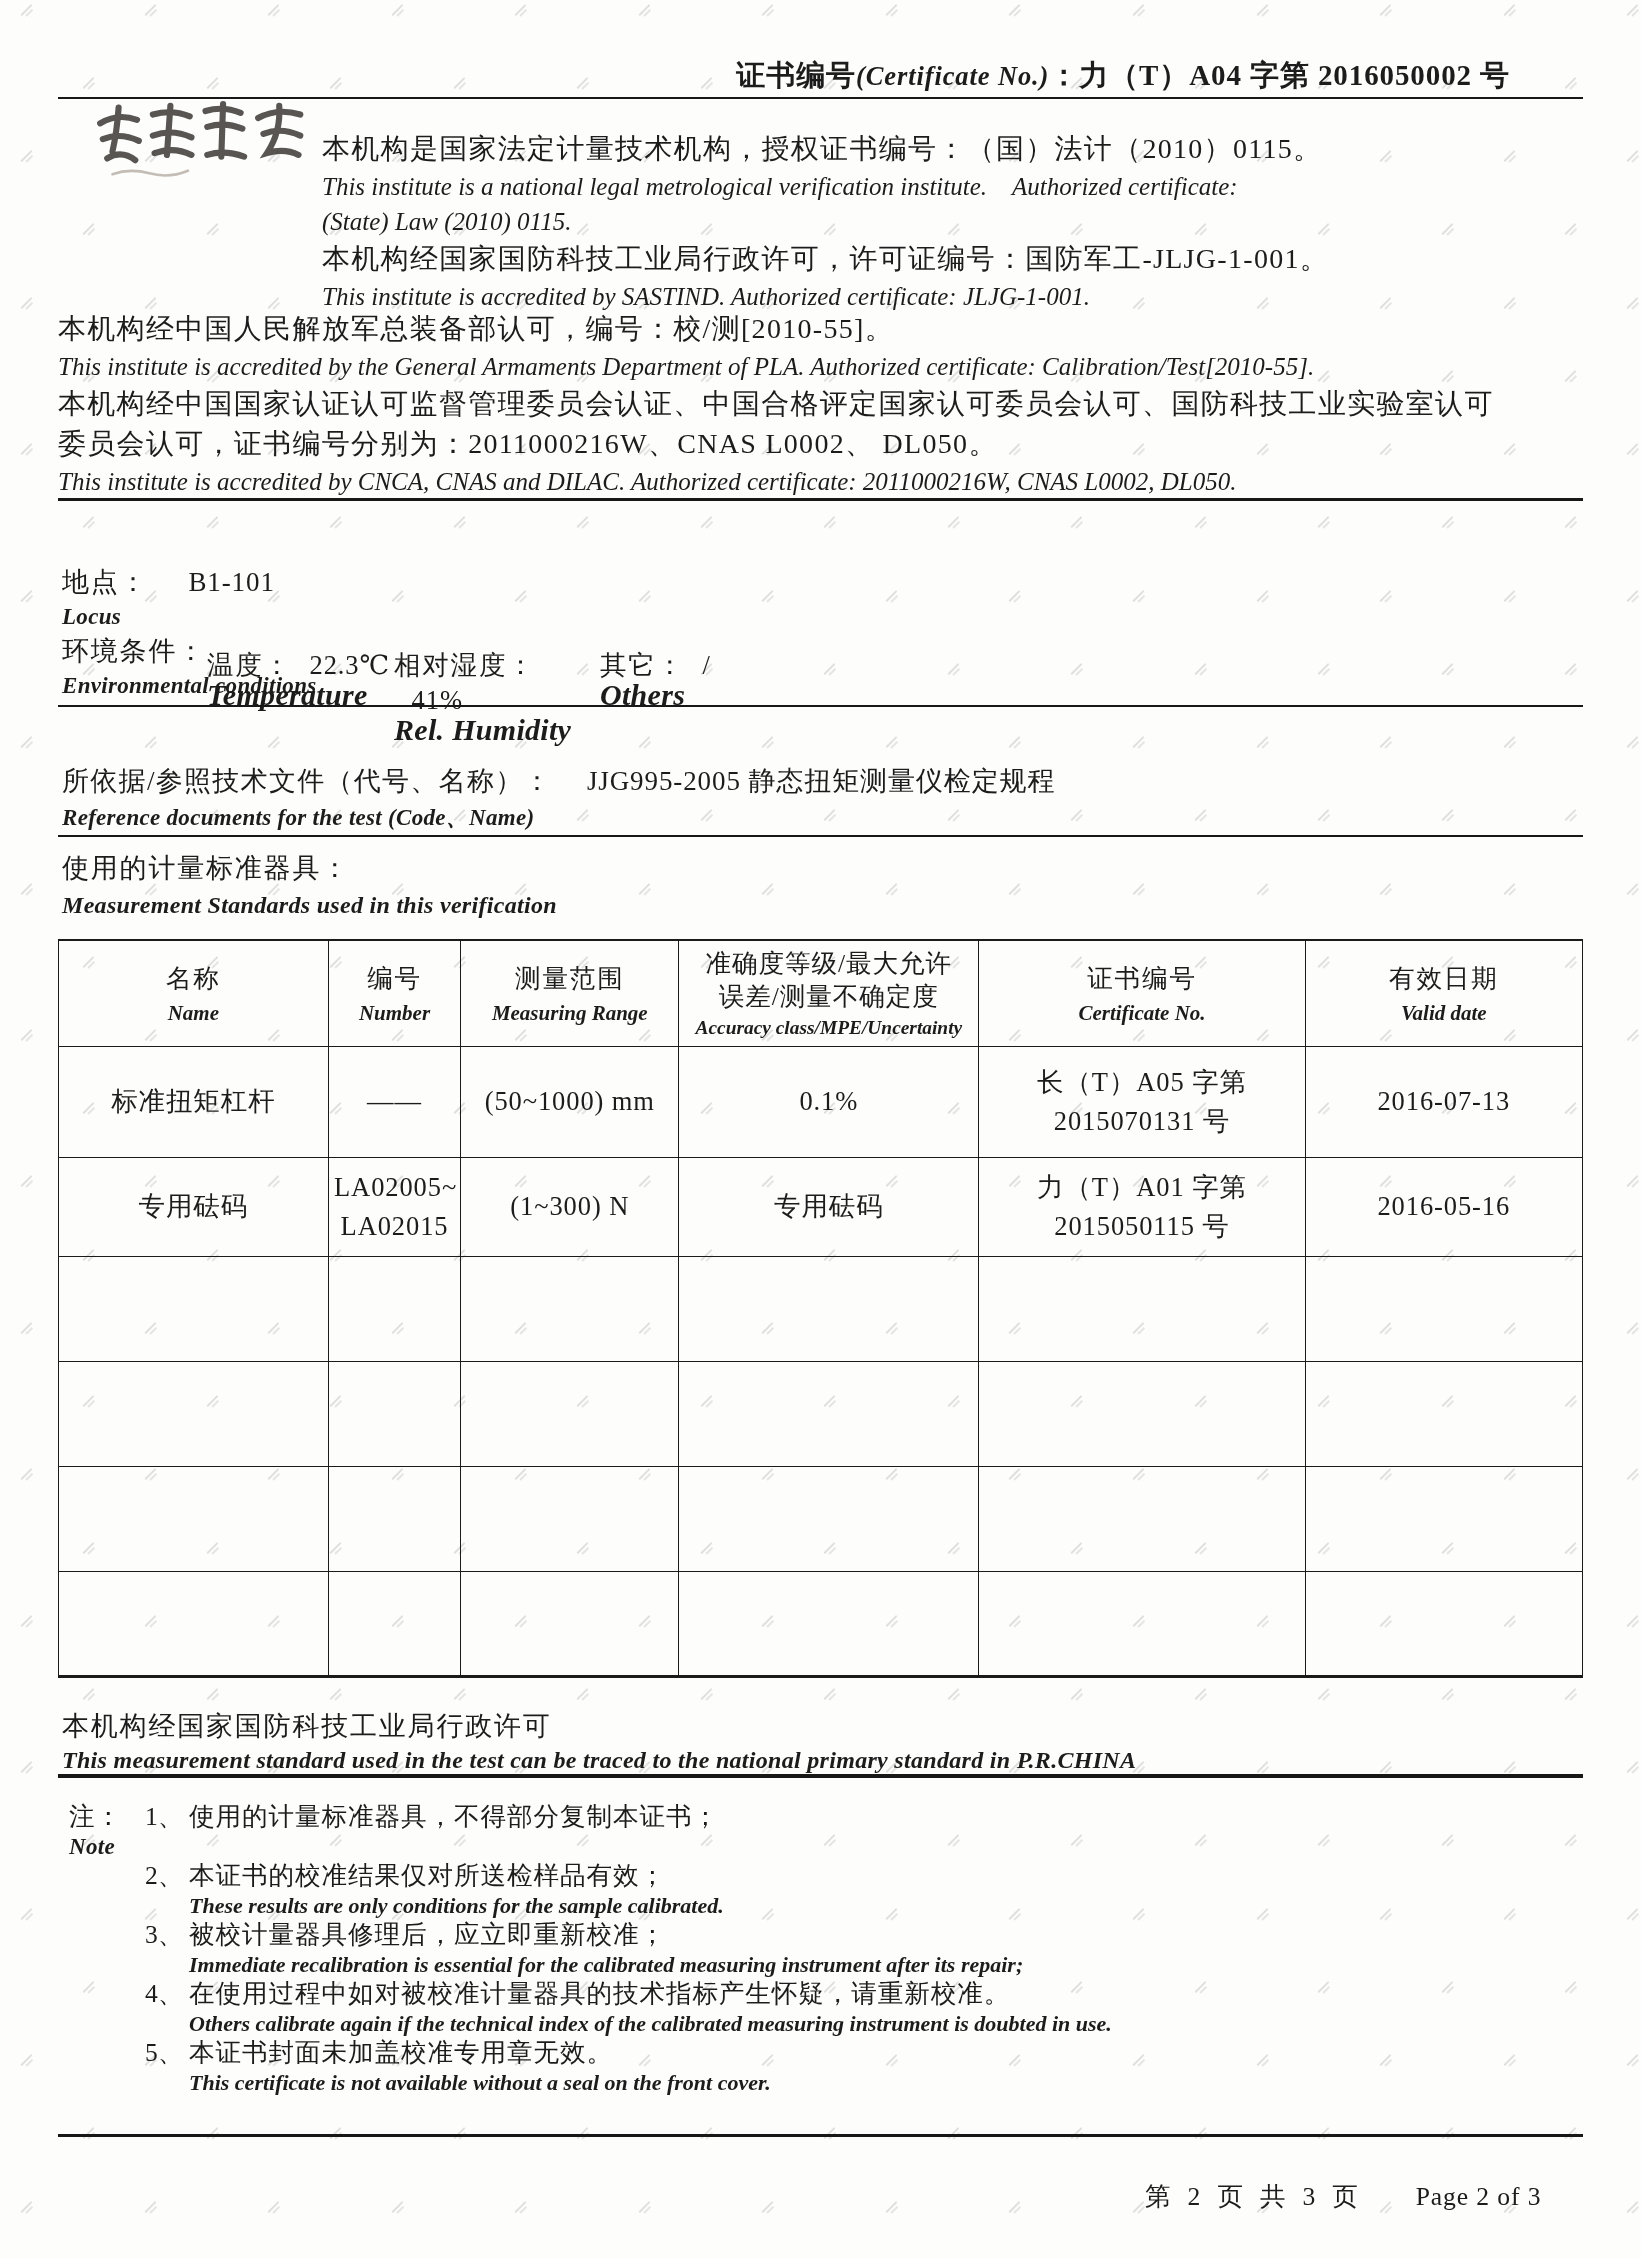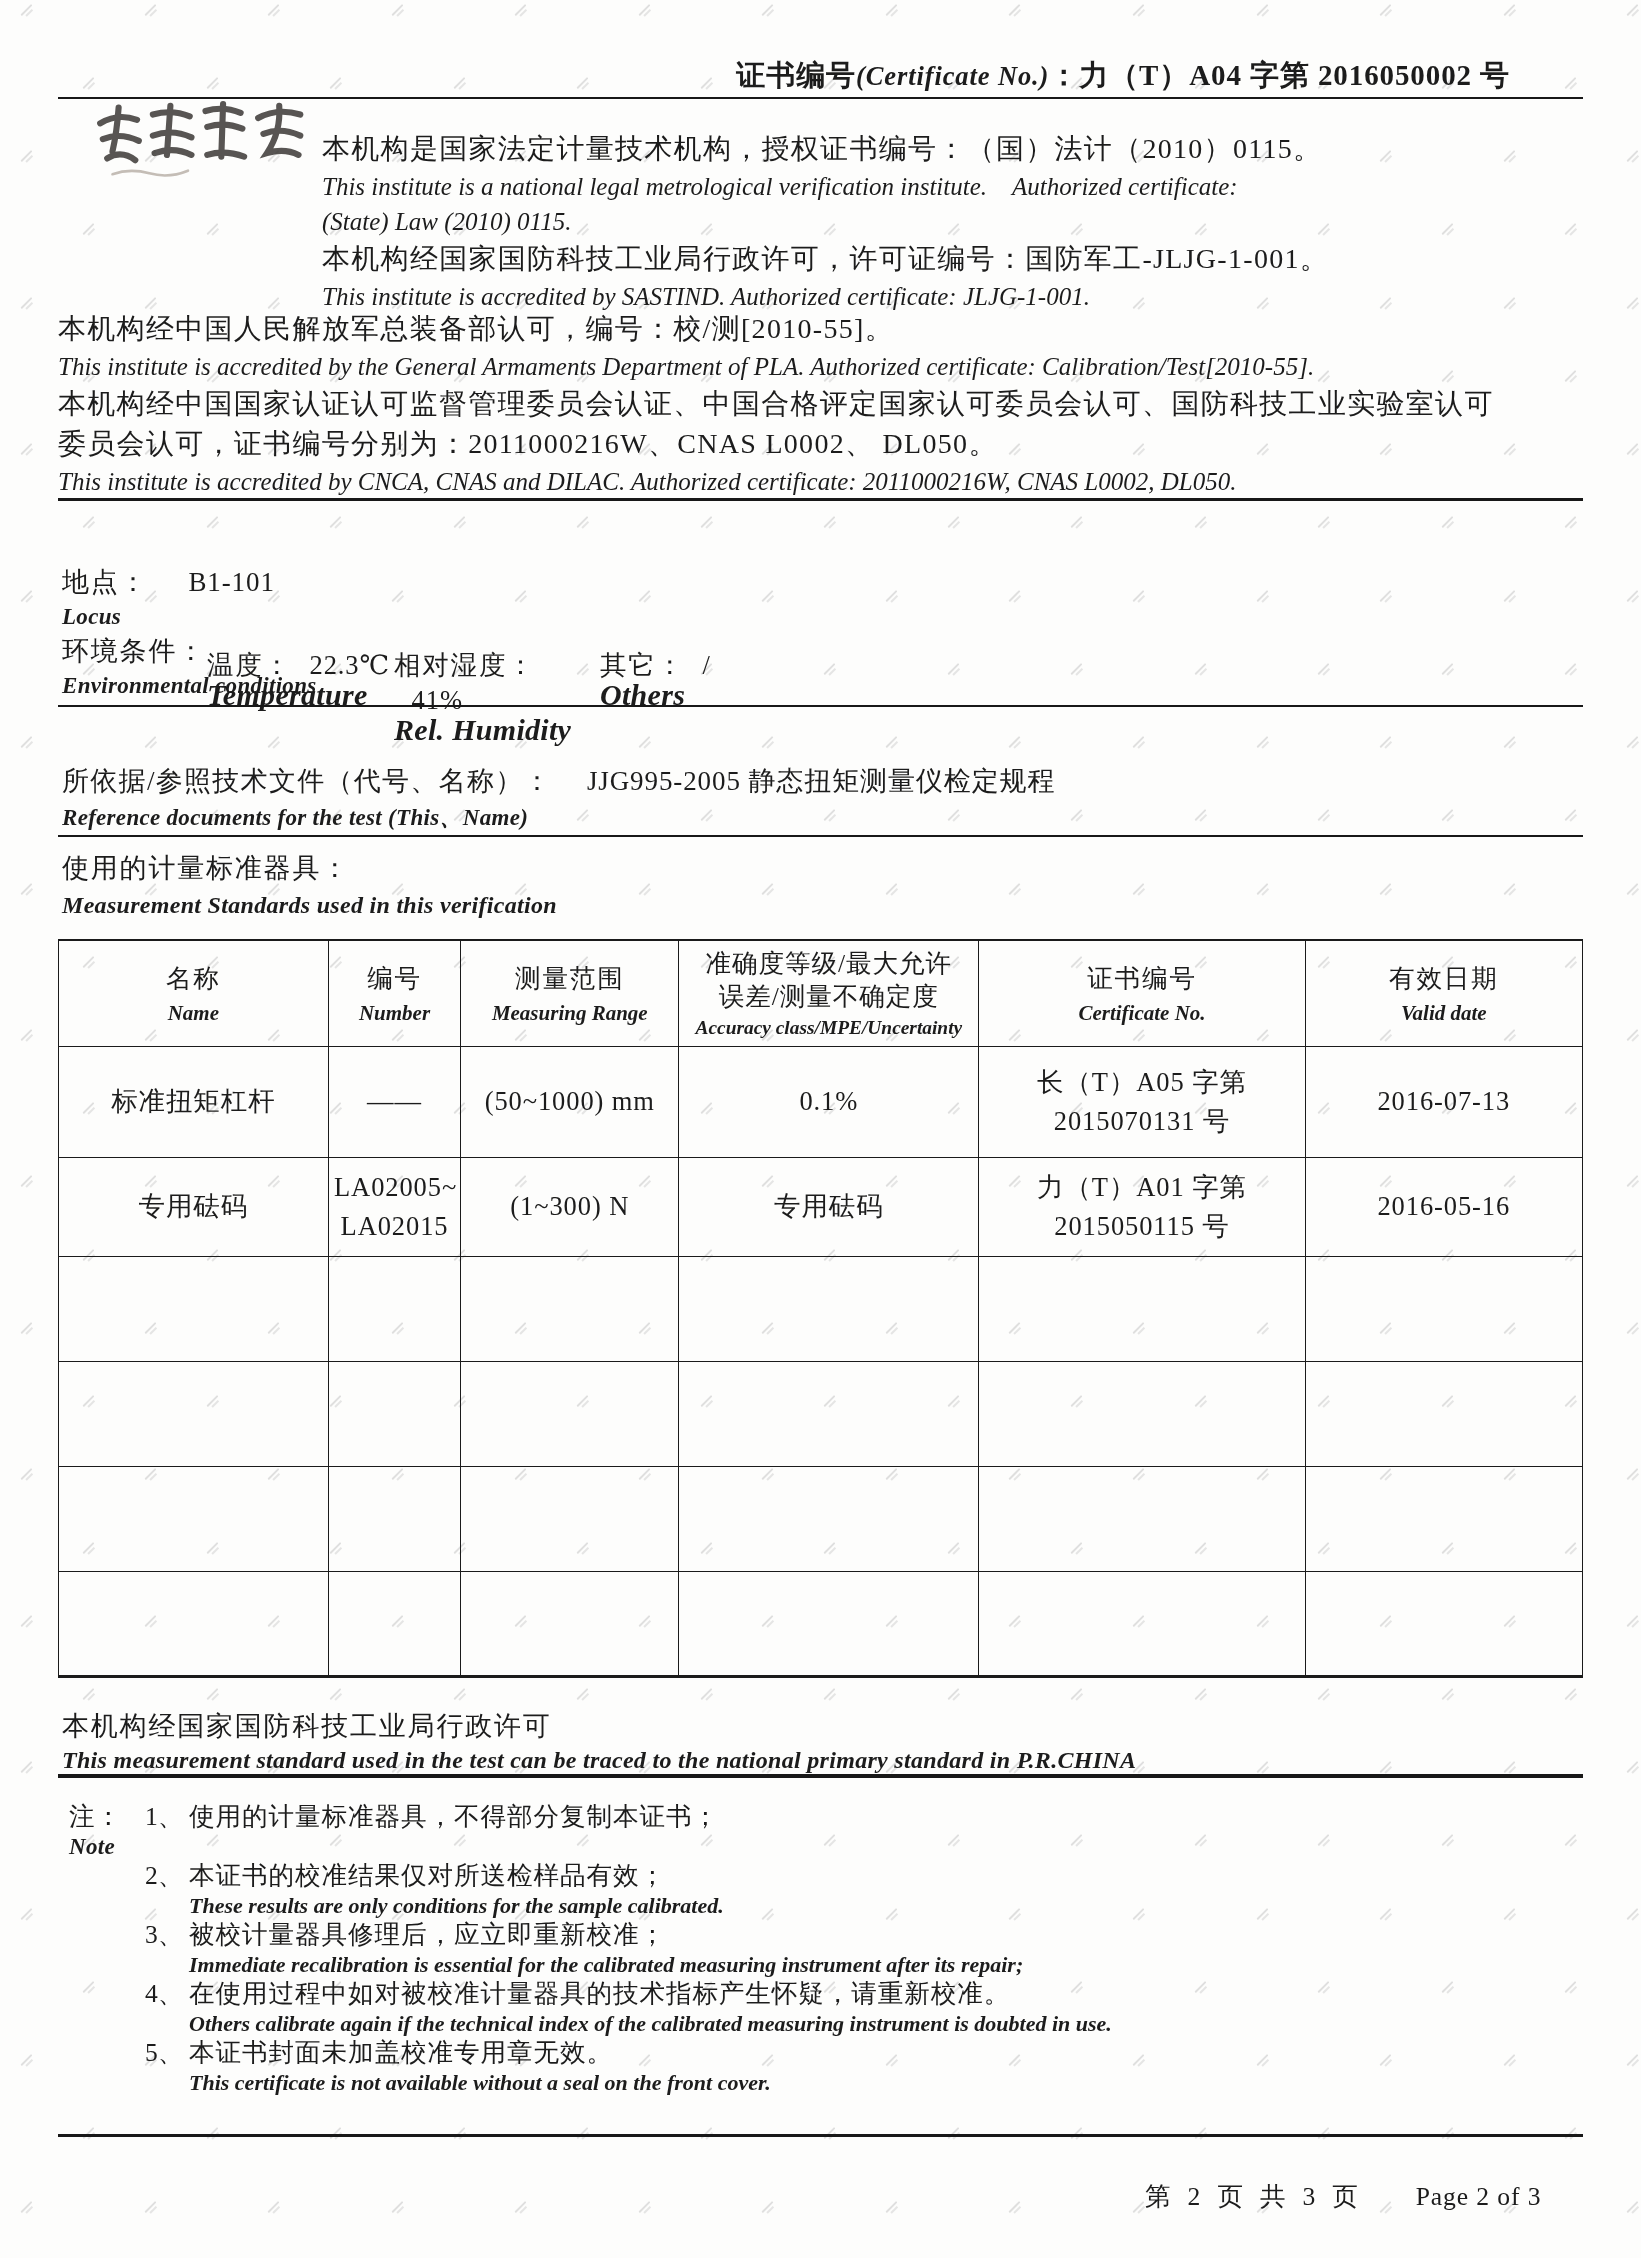--- a/index.html
+++ b/index.html
@@ -553,21 +553,21 @@
       <div class="cnl"><span>其它：</span><span class="cnv">/</span></div>
       <div class="en-label">Others</div>
     </div>
   </div>
   <div class="hr" style="top:705px;height:2.2px;"></div>
 
   <div class="z reference">
     <div class="cn-line">
       <span>所依据/参照技术文件（代号、名称）：</span><span class="ref-val">JJG995-2005 静态扭矩测量仪检定规程</span>
     </div>
-    <div class="en-label">Reference documents for the test (This、Name)</div>
+    <div class="en-label">Reference documents for the test (Code、Name)</div>
   </div>
   <div class="hr" style="top:835px;height:1.8px;"></div>
 
   <div class="z standards">
     <div class="cn-line">使用的计量标准器具：</div>
     <div class="en-label">Measurement Standards used in this verification</div>
   </div>
 
   <table class="std">
     <colgroup>

